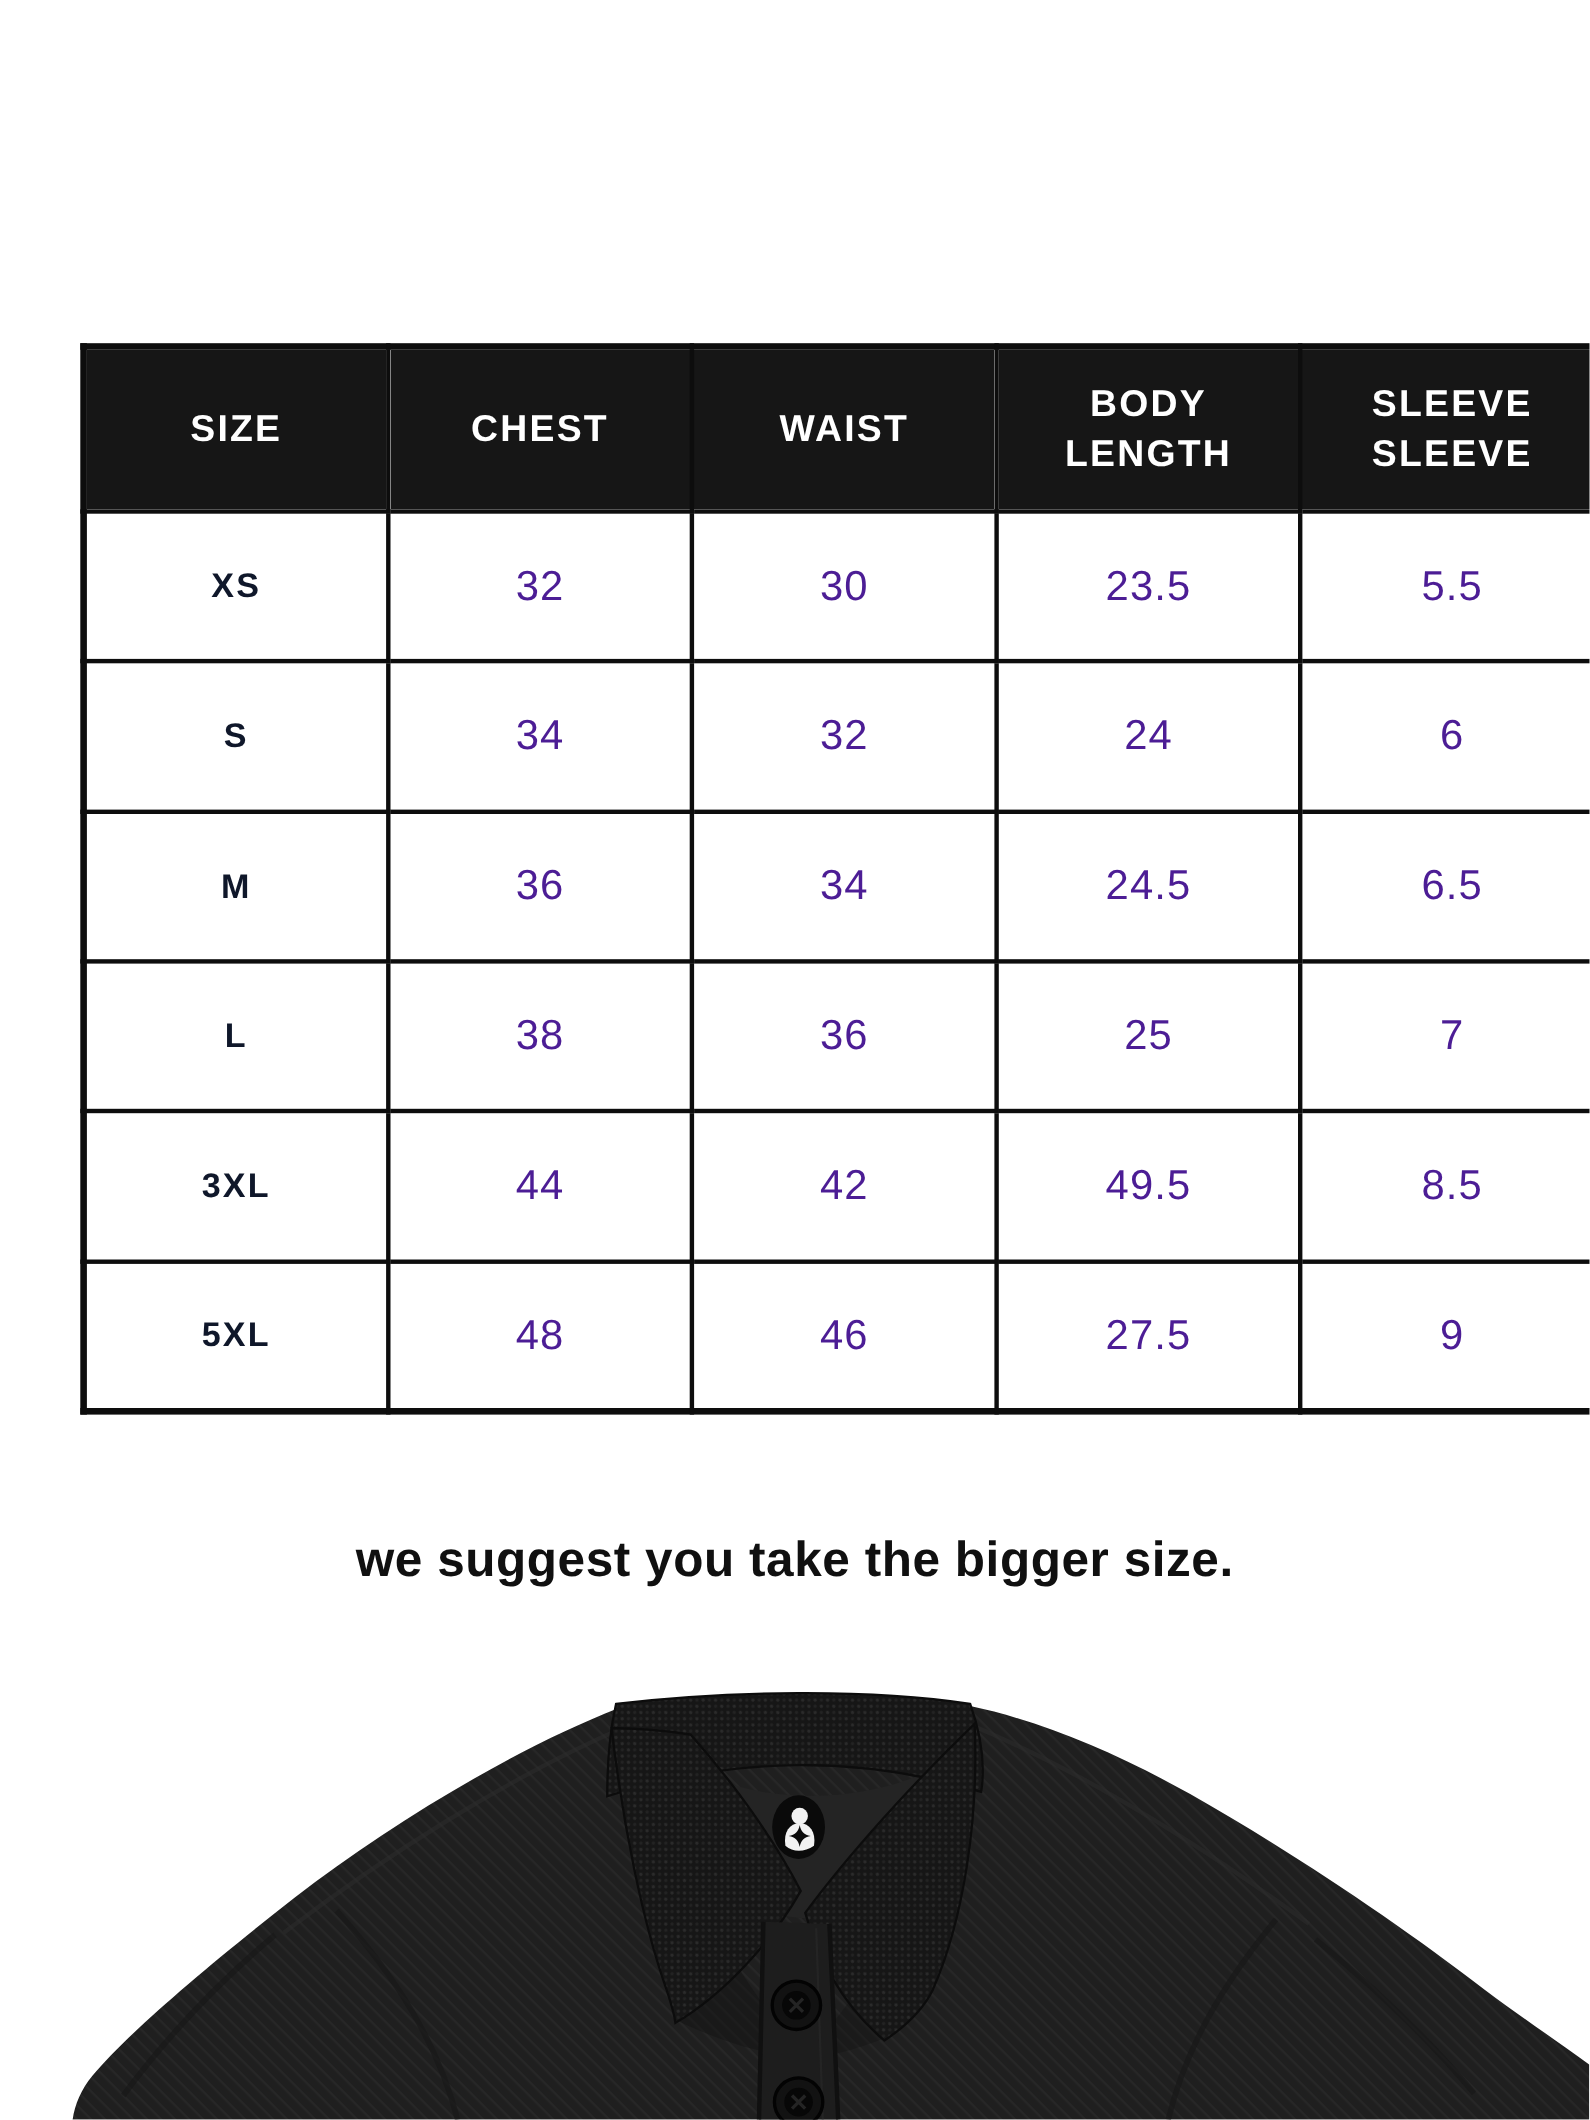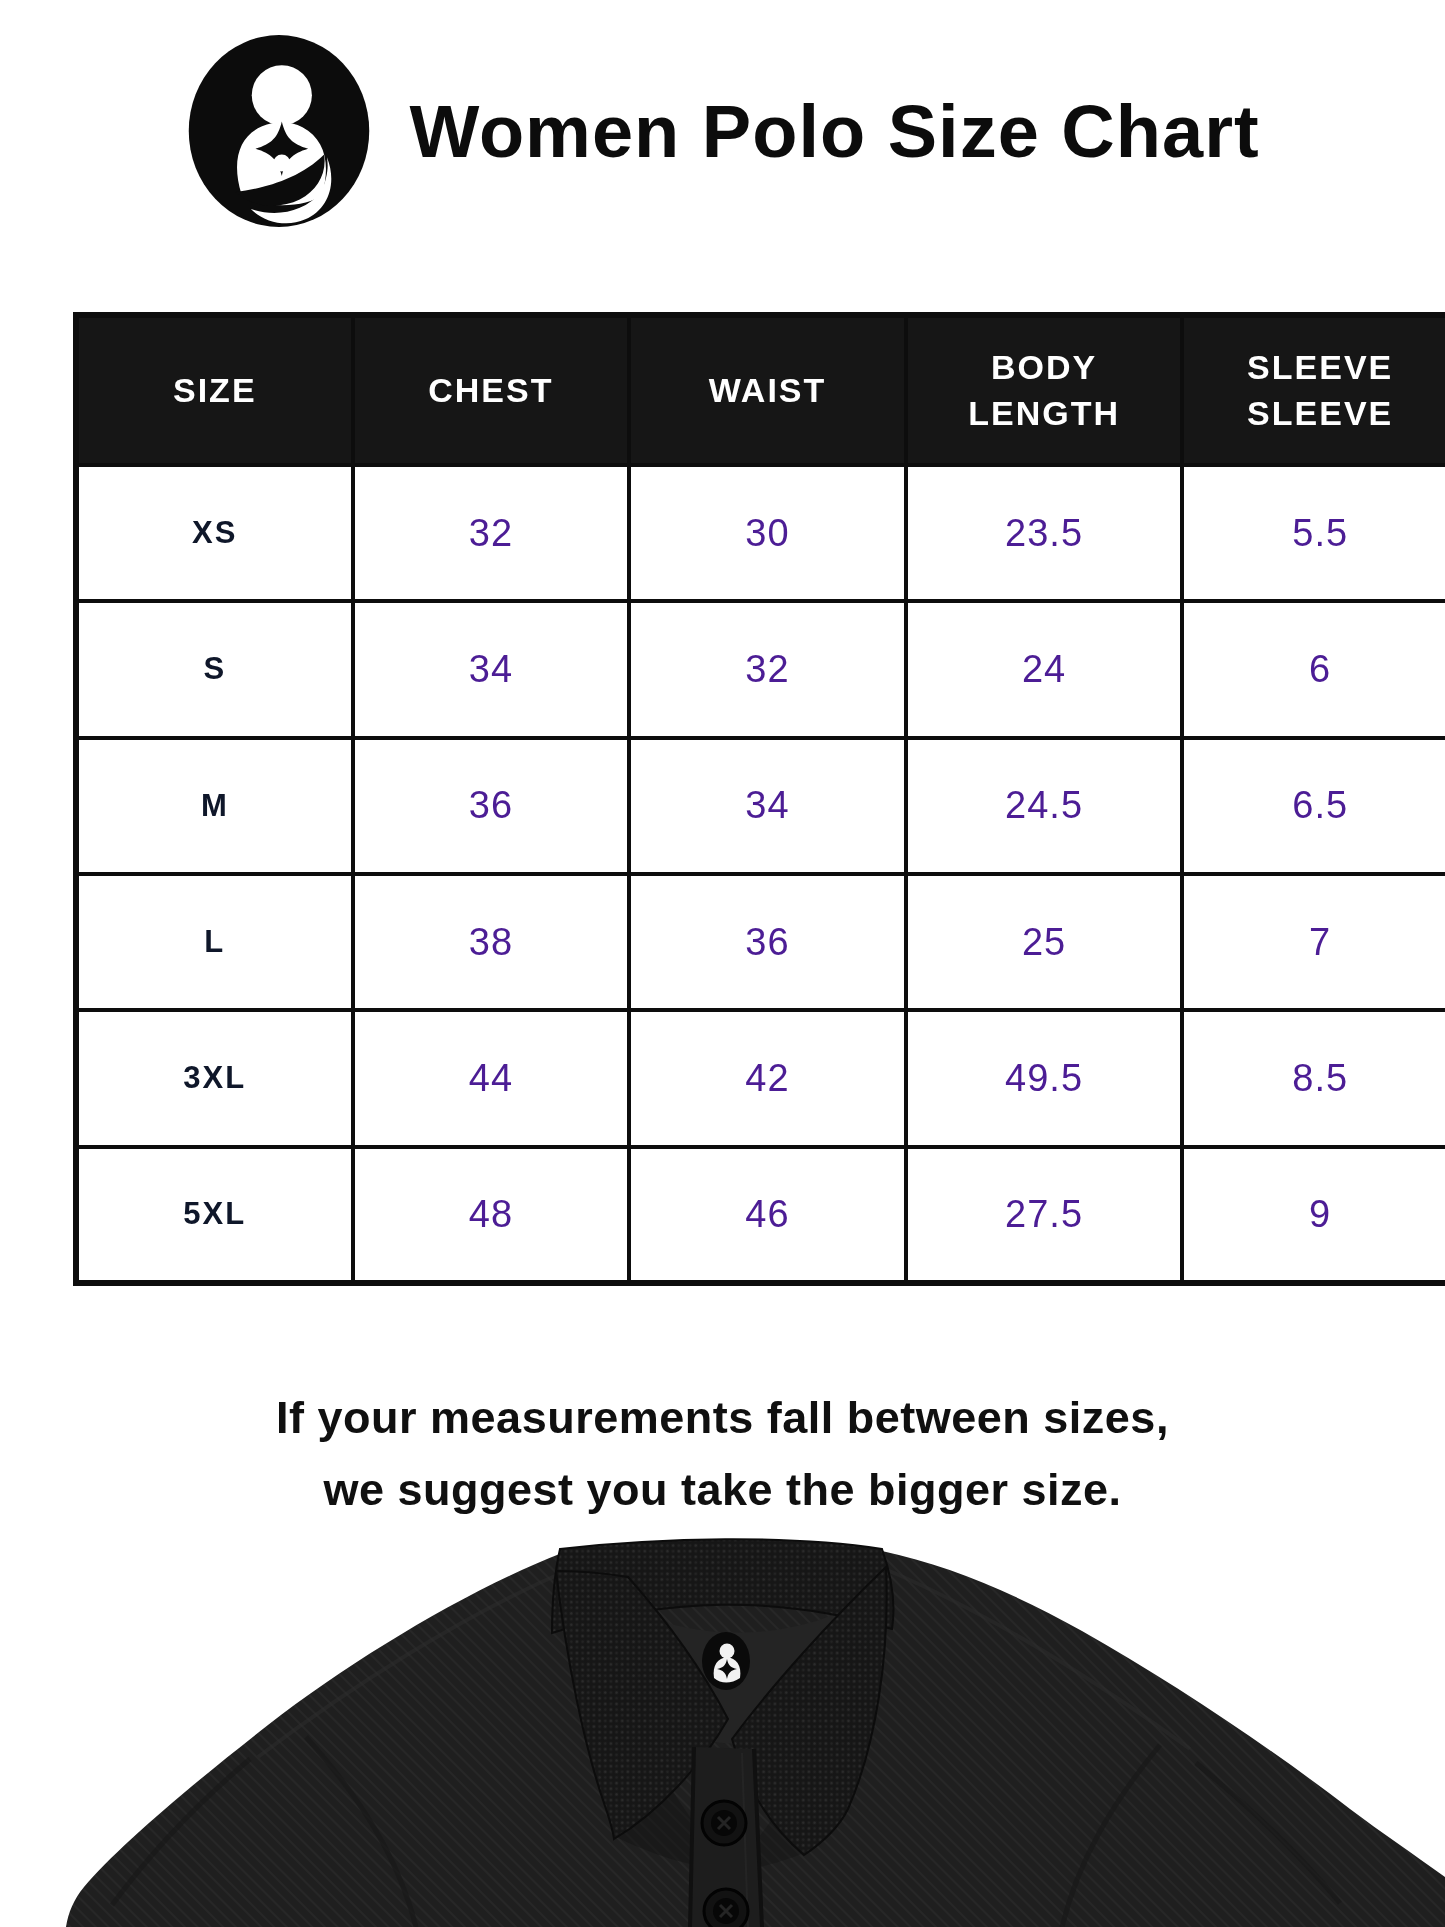--- a/index.html
+++ b/index.html
@@ -53,34 +53,20 @@
   }
 
   
   .polo{position:absolute;top:1537px;left:0;width:1445px;height:390px;display:block;}
 </style>
 </head>
 <body>
 
 <div class="canvas">
 
-  <header class="brand-header">
-    <span class="logo">
-      <svg viewBox="0 0 200 210" aria-hidden="true">
-        <ellipse cx="100" cy="105" rx="96" ry="102" fill="#0c0c0c"></ellipse>
-        <circle cx="103" cy="67" r="32" fill="#ffffff"></circle>
-        <path d="M 60 172 C 49 136 58 110 82 100 C 96 94 112 94 125 101 C 149 114 155 140 146 172 C 130 188 78 188 60 172 Z" fill="#ffffff"></path>
-        <path d="M 103 95 C 107 112 114 119 131 124 C 114 129 107 136 103 153 C 99 136 92 129 75 124 C 92 119 99 112 103 95 Z" fill="#0c0c0c"></path>
-        <circle cx="103" cy="139" r="9" fill="#ffffff"></circle>
-        <path d="M 54 170 C 84 166 122 156 148 130 C 151 150 141 168 122 178 C 100 189 70 186 54 170 Z" fill="#0c0c0c"></path>
-        <path d="M 70 188 C 96 197 126 192 145 170 C 151 155 153 145 151 133 C 162 160 153 188 128 199 C 108 208 84 202 70 188 Z" fill="#ffffff"></path>
-      </svg>
-    </span>
-    <h1 class="title">Women Polo Size Chart</h1>
-  </header>
 
   <table class="size-table">
     <thead>
       <tr>
         <th>SIZE</th>
         <th>CHEST</th>
         <th>WAIST</th>
         <th>BODY LENGTH</th>
         <th>SLEEVE SLEEVE</th>
       </tr>
@@ -125,21 +111,20 @@
         <td class="size">5XL</td>
         <td>48</td>
         <td>46</td>
         <td>27.5</td>
         <td>9</td>
       </tr>
     </tbody>
   </table>
 
   <div class="note">
-    <div>If your measurements fall between sizes,</div>
     <div>we suggest you take the bigger size.</div>
   </div>
 
   <svg class="polo" viewBox="0 0 1445 390" preserveAspectRatio="none" aria-hidden="true">
     <defs>
       <pattern id="weave" width="9" height="9" patternUnits="userSpaceOnUse" patternTransform="rotate(45)">
         <rect width="9" height="9" fill="#1f1f1f"></rect>
         <line x1="0" y1="1" x2="9" y2="1" stroke="#272727" stroke-width="2"></line>
       </pattern>
       <pattern id="knit" width="8" height="8" patternUnits="userSpaceOnUse" patternTransform="rotate(45)">

